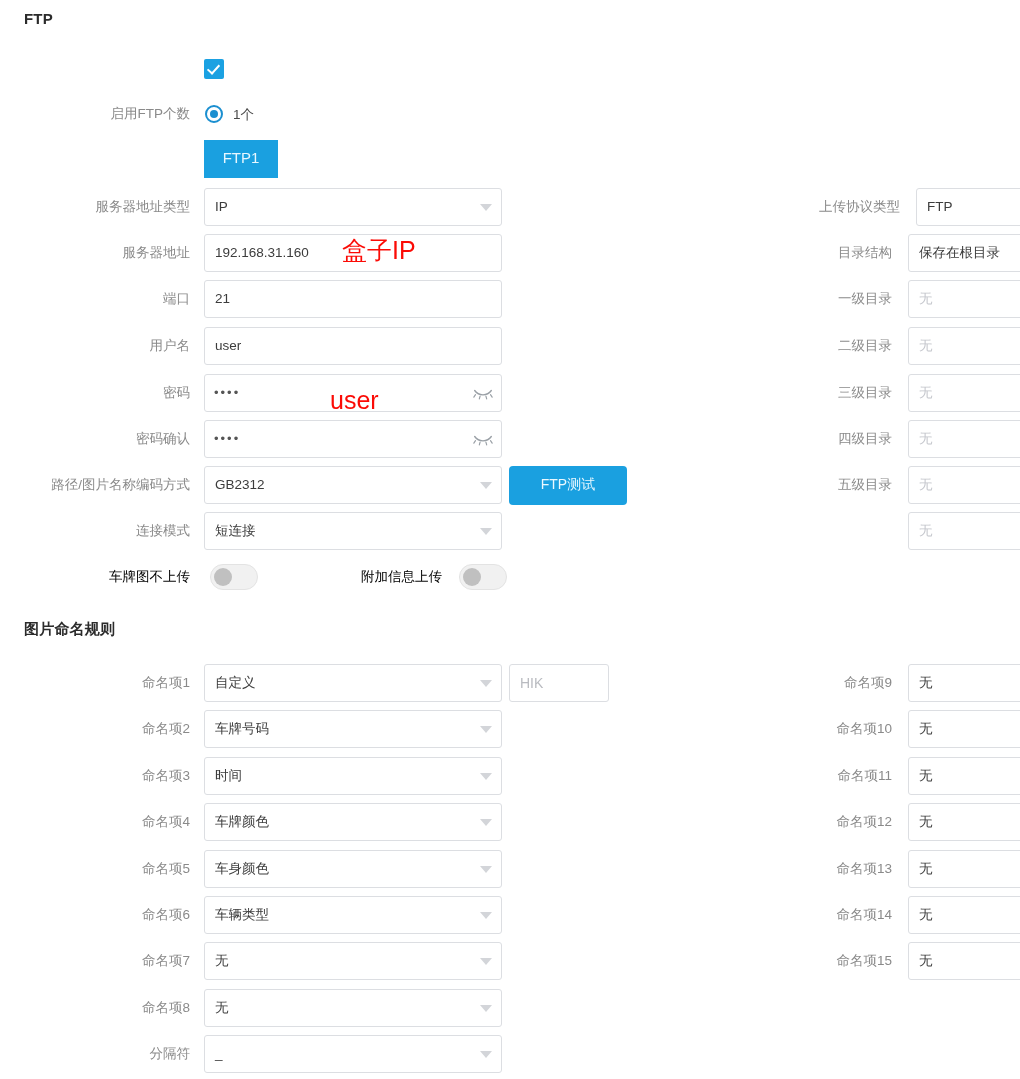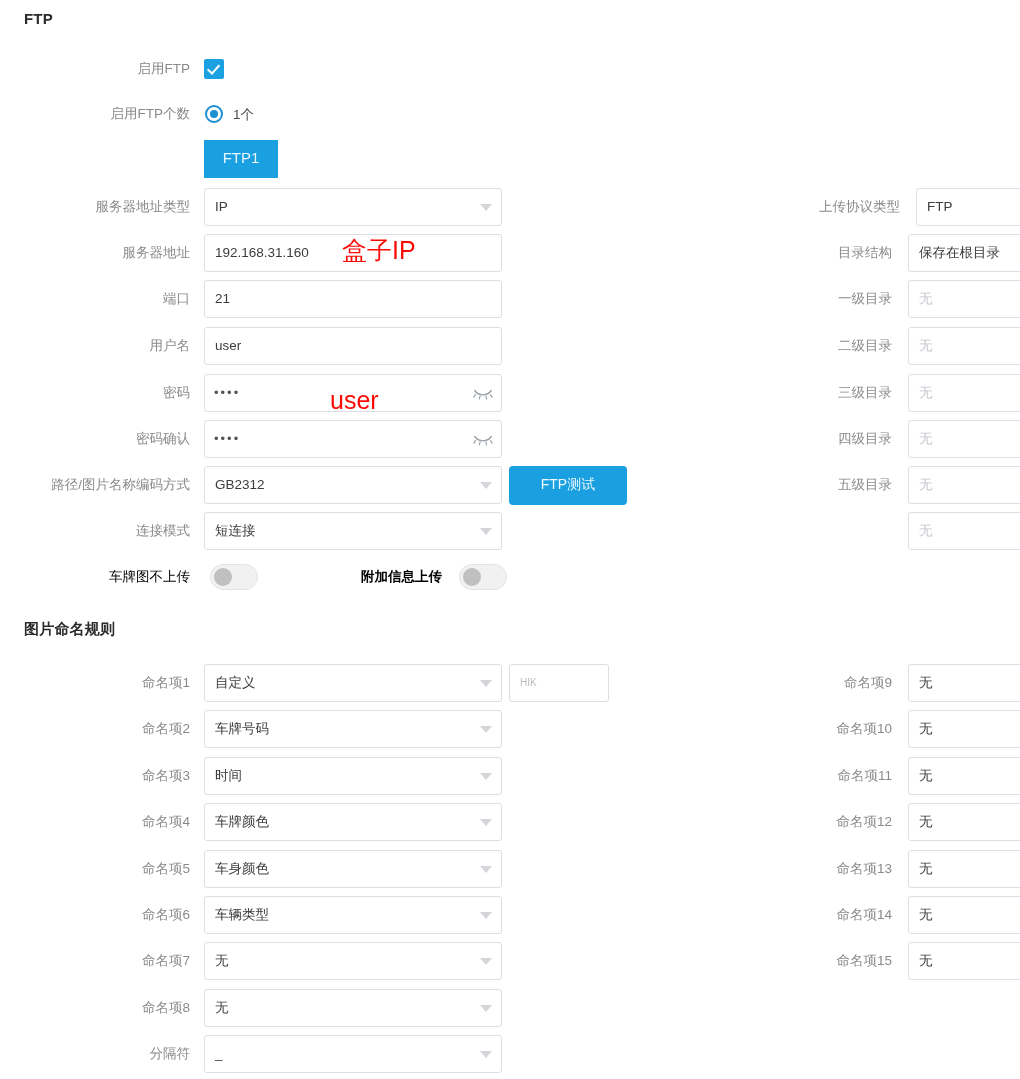--- a/index.html
+++ b/index.html
@@ -193,36 +193,35 @@
   
   .small-input {
     position: absolute;
     box-sizing: border-box;
     left: 509px;
     width: 100px;
     height: 38px;
     border: 1px solid #dcdee2;
     border-radius: 3px;
     background: #fff;
-    font-size: 10px;
+    font-size: 14px;
     color: #b9bbc0;
     line-height: 36px;
     padding: 0 10px;
     white-space: nowrap;
   }
 </style>
 </head>
 <body>
 
 <div class="page">
 
   <div class="section-title" id="ftp-title">FTP</div>
 
   <div class="row" style="left:0px; top:50px; width:520px;">
-    <div class="lbl lcol-label">启用FTP</div>
     <div class="checkbox" style="left:204px; top:9px;"></div>
   </div>
 
   <div class="row" style="left:0px; top:95px; width:520px;">
     <div class="lbl lcol-label">启用FTP个数</div>
     <div class="radio" style="left:205px; top:10px;"></div>
     <div class="radio-text" style="left:233px; top:11px;">1个</div>
   </div>
 
   <div class="tab-ftp1" style="left:204px; top:140px; width:74px; height:38px;">FTP1</div>
@@ -285,21 +284,21 @@
     <div class="lbl lcol-label">连接模式</div>
     <div class="field lcol-field">短连接</div>
     <span class="caret" style="left:480px; top:19px;"></span>
   </div>
 
   <div class="row" style="left:0px; top:564px; width:560px; height:28px;">
     <div class="toggle-label" style="left:0px; width:190px; top:0px;">车牌图不上传</div>
     <div class="toggle" style="left:210px; top:0px;">
       <span class="knob"></span>
     </div>
-    <div class="toggle-label" style="left:290px; width:152px; top:0px;font-weight:bold;">附加信息上传</div>
+    <div class="toggle-label" style="left:290px; width:152px; top:0px;">附加信息上传</div>
     <div class="toggle" style="left:459px; top:0px;">
       <span class="knob"></span>
     </div>
   </div>
 
   <div class="row" style="left:8px; top:188px; width:1020px;text-decoration:underline;">
     <div class="lbl rcol-label">上传协议类型</div>
     <div class="field rcol-field plain">FTP</div>
   </div>
 

